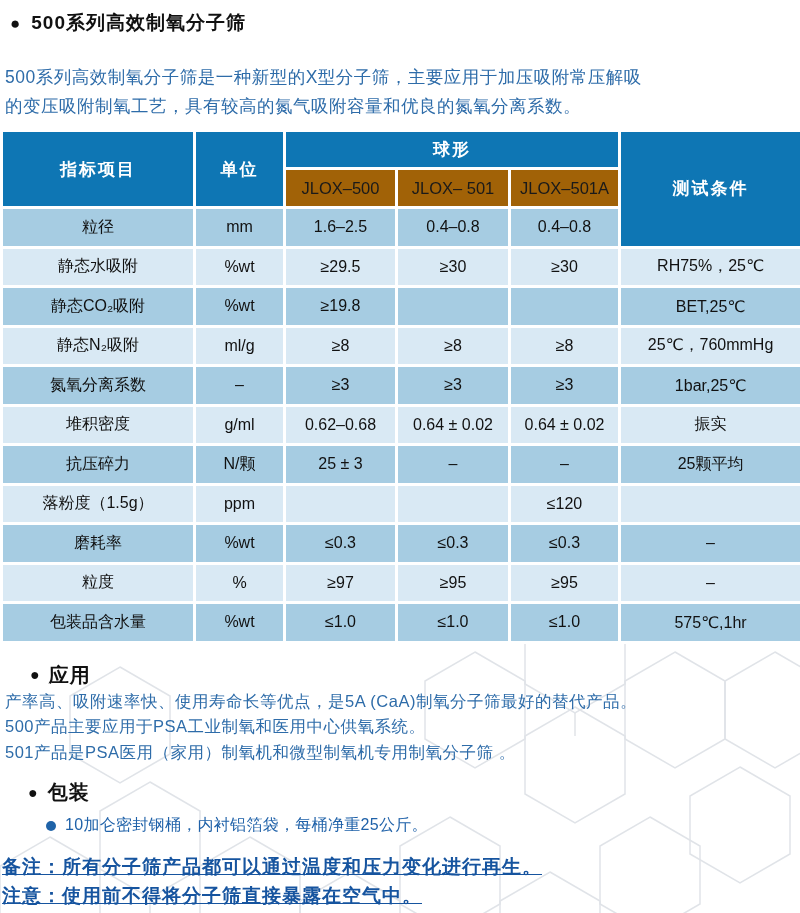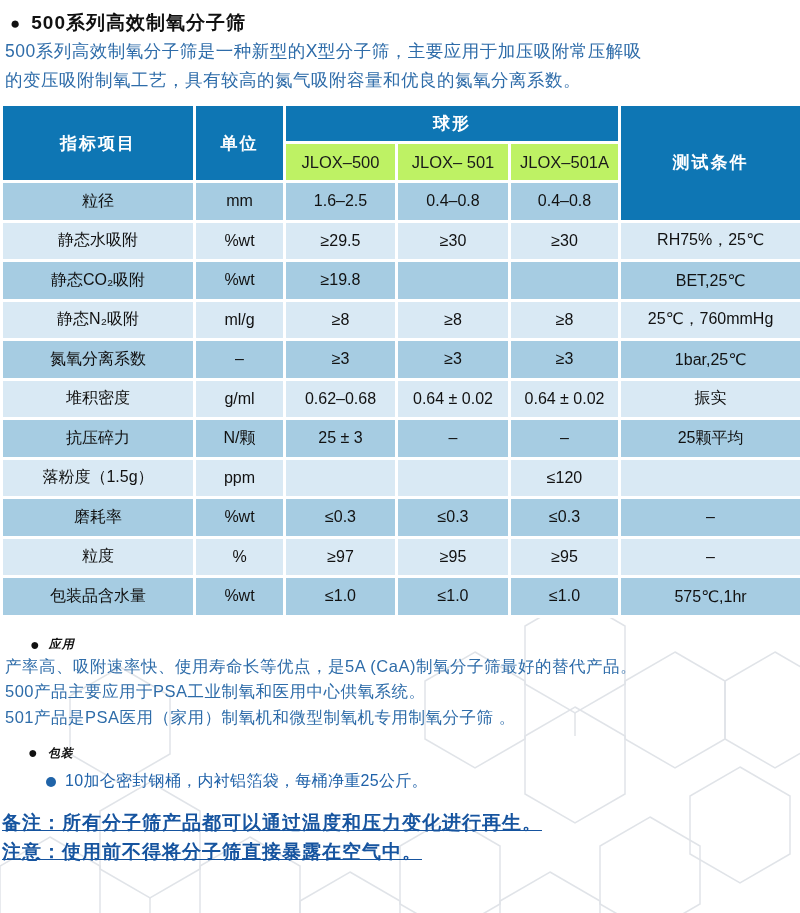--- a/index.html
+++ b/index.html
@@ -10,39 +10,39 @@
   .content{position:relative;z-index:1;}
   
   .watermark{position:absolute;left:0;top:595px;z-index:0;pointer-events:none;}
 
   
   .title-row{display:flex;align-items:center;gap:11px;padding:10px 0 0 10px;}
   .title-bullet{font-size:17px;line-height:17px;color:#111;}
   .title-text{font-size:19px;font-weight:bold;color:#111;letter-spacing:1px;}
 
   
-  .intro{color:#2e6ca9;font-size:17.5px;line-height:29px;margin:1px 0 8px 5px;letter-spacing:0.5px;}
+  .intro{color:#2e6ca9;font-size:17.5px;line-height:29px;margin:27px 0 8px 5px;letter-spacing:0.5px;}
 
   
   table.spec{width:800px;border-collapse:collapse;table-layout:fixed;margin-top:4px;}
   table.spec th,table.spec td{border:3px solid #ffffff;text-align:center;vertical-align:middle;padding:0;overflow:hidden;}
   th.main{background:#0e76b4;color:#ffffff;font-size:17px;font-weight:bold;letter-spacing:2px;}
-  th.sub{background:#bef264;color:#1a1a1a;font-size:16.5px;font-weight:normal;letter-spacing:0;}
+  th.sub{background:#a16207;color:#1a1a1a;font-size:16.5px;font-weight:normal;letter-spacing:0;}
   tr.medium td{background:#a6cce2;}
   tr.light td{background:#d9e9f4;}
   table.spec td{font-size:16px;color:#111;}
   tr.hrow1{height:38px;}
   tr.hrow2{height:39px;}
   tr.drow{height:39.5px;}
 
   
   .app{margin-top:18px;}
   .app-line1{display:flex;align-items:center;gap:9px;margin-left:30px;}
   .sec-bullet{font-size:16px;color:#111;}
-  .sec-heading{font-size:12px;font-weight:bold;color:#111;letter-spacing:1px;font-style:italic;}
+  .sec-heading{font-size:20px;font-weight:bold;color:#111;letter-spacing:1px;}
   .app-text{color:#2e6ca9;font-size:16.5px;letter-spacing:0.5px;}
   .app-cont{color:#2e6ca9;font-size:16.5px;line-height:25.5px;margin-left:5px;letter-spacing:0.5px;}
 
   
   .pack{margin-top:14px;}
   .pack-head{display:flex;align-items:center;gap:10px;margin-left:28px;}
   .pack-item{display:flex;align-items:center;gap:9px;margin:9px 0 0 46px;color:#2062a9;font-size:16px;letter-spacing:0.3px;}
   .dot{width:10px;height:10px;border-radius:50%;background:#1f63a8;flex:0 0 auto;}
 
   

